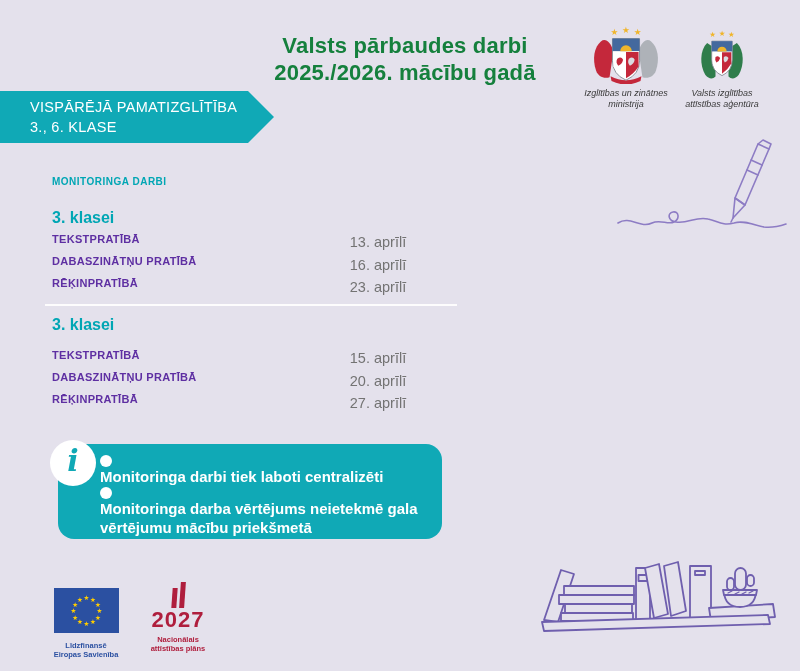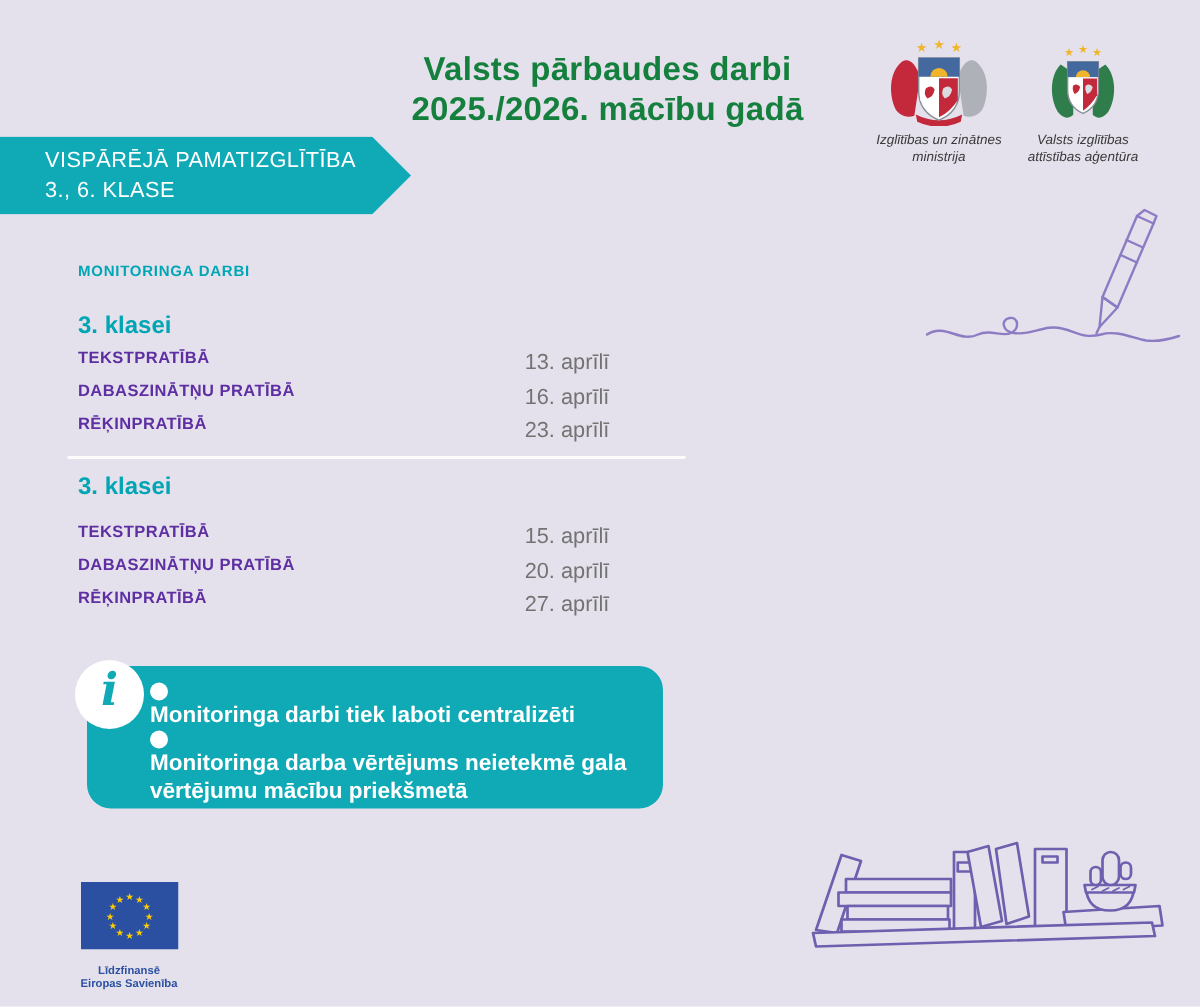--- a/index.html
+++ b/index.html
@@ -208,20 +208,31 @@
             <text x="26" y="13.7">★</text>
         </g>
       </svg>
     </span>
     <div class="eu-label">
       <div>Līdzfinansē</div>
       <div>Eiropas Savienība</div>
     </div>
   </div>
 
+  <div class="nap-block">
+    <div class="nap-bars">
+      <span class="nap-bar-a"></span>
+        <span class="nap-bar-b"></span>
+    </div>
+    <div class="nap-year">2027</div>
+    <div class="nap-label">
+      <div>Nacionālais</div>
+      <div>attīstības plāns</div>
+    </div>
+  </div>
 
   <div class="pen-decor">
     <svg width="180" height="100" viewBox="0 0 180 100">
       <g fill="none" stroke="#8d7cc4" stroke-width="1.6" stroke-linecap="round" stroke-linejoin="round">
         <path d="M6,85 c12,-8 22,6 34,0 c8,-4 16,2 22,-1 c6,-3 5,-11 -1,-10 c-6,1 -5,9 3,10 c12,2 20,-6 32,-3 c10,2 14,7 26,4 c10,-3 20,2 30,4 c8,1 16,-1 22,-3"></path>
         <path d="M146,6 L157,11 L133,67 L123,60 Z"></path>
         <path d="M123,60 L133,67 L121,80 Z"></path>
         <path d="M121,80 L119,84"></path>
         <path d="M139,22 L150,27"></path>
         <path d="M135,32 L146,37"></path>

